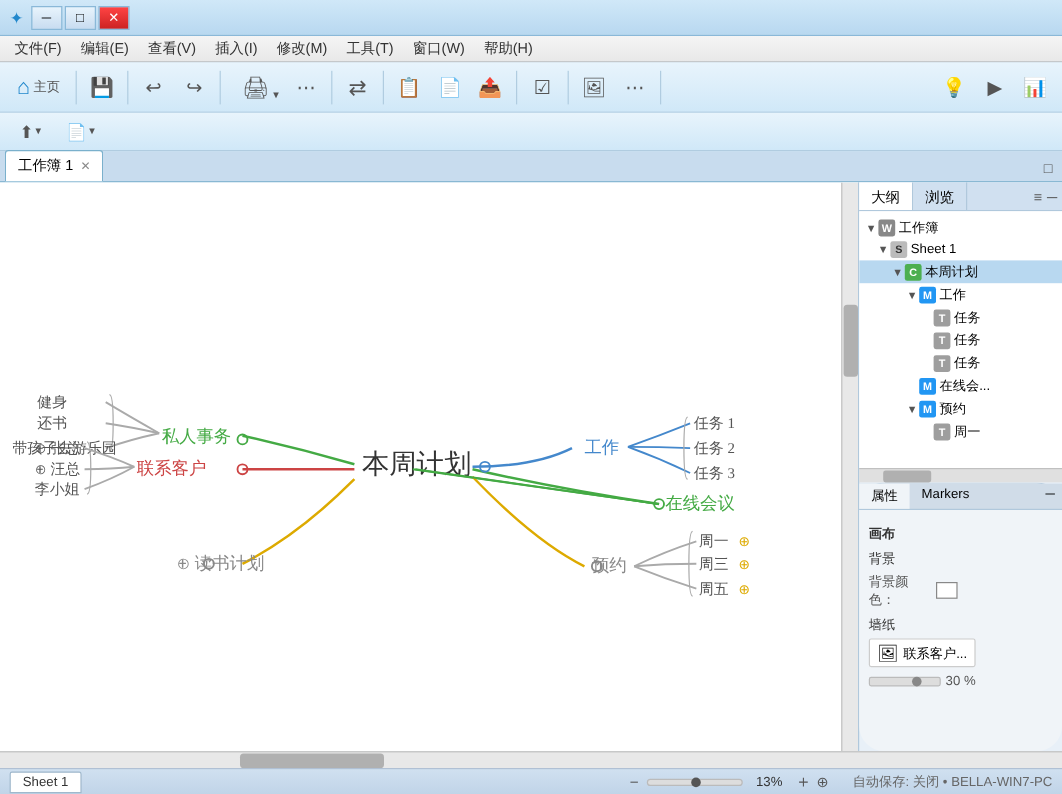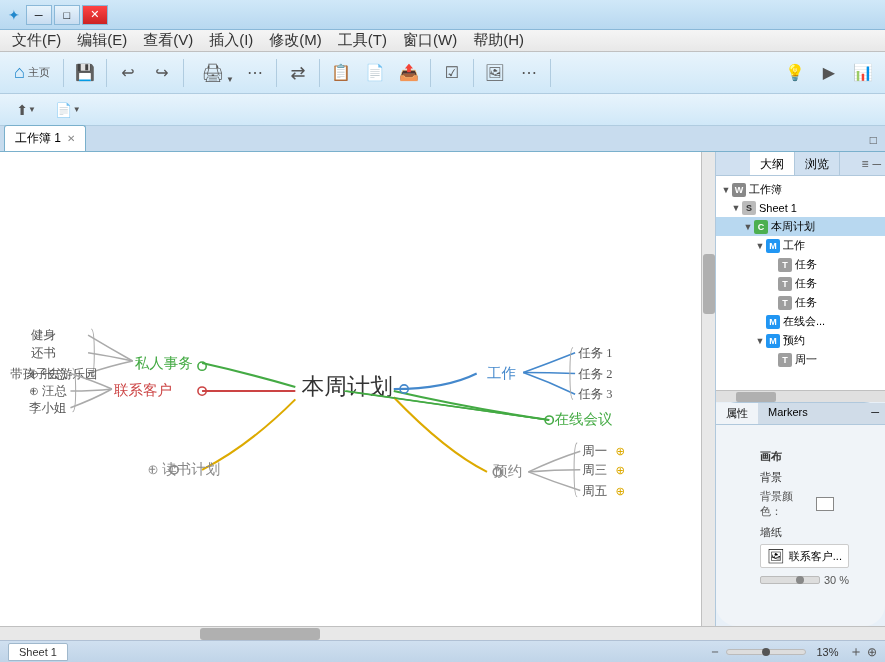--- a/index.html
+++ b/index.html
@@ -26,21 +26,21 @@
     
     .menu-bar {
       background: linear-gradient(to bottom, #f5f5f5, #e8e8e8);
       height: 22px;
       display: flex;
       align-items: center;
       padding: 0 4px;
       border-bottom: 1px solid #c0c0c0;
     }
     .menu-item {
-      padding: 2px 8px; font-size: 15px; color: #333; cursor: pointer;
+      padding: 2px 8px; font-size: 12px; color: #333; cursor: pointer;
     }
 
     
     .toolbar {
       background: linear-gradient(to bottom, #e8f4fc, #d0e8f8);
       height: 42px;
       display: flex;
       align-items: center;
       padding: 0 6px;
       border-bottom: 1px solid #b0cce0;
@@ -132,21 +132,21 @@
     .panel-tabs {
       display: flex;
       background: #d0e0f0;
       border-bottom: 1px solid #b0c8dc;
       height: 24px;
     }
     .panel-tab {
       padding: 4px 10px; font-size: 12px; cursor: pointer;
       border-right: 1px solid #b0c8dc;
     }
-    .panel-tab.active { background: white; margin-left: 34px; }
+    .panel-tab.active { background: white; }
     .panel-tab-controls { margin-left: auto; display: flex; align-items: center; gap: 4px; padding: 0 4px; font-size: 12px; color: #555; cursor: pointer; }
 
     .outline-tree {
       flex: 1;
       overflow-y: auto;
       padding: 4px 0;
       background: white;
     }
 
     .tree-item {
@@ -193,25 +193,24 @@
       height: 22px;
       border-bottom: 1px solid #b0c8dc;
     }
     .props-tab {
       padding: 3px 10px; font-size: 11px; cursor: pointer;
     }
     .props-tab.active { background: #f0f4f8; }
     .props-close { margin-left: auto; padding: 3px 6px; font-size: 11px; cursor: pointer; }
 
     .props-content {
-      padding: 24px 8px;
+      padding: 12px 8px;
       font-size: 11px;
       flex: 1;
       overflow-y: auto;
-      margin-left: 36px;
     }
     .props-section-title { font-weight: bold; margin-bottom: 4px; color: #333; }
     .props-row { display: flex; align-items: center; margin-bottom: 6px; gap: 6px; }
     .props-label { color: #555; width: 50px; }
     .color-box { width: 18px; height: 14px; border: 1px solid #888; background: white; }
     .props-subsection { margin-top: 6px; }
     .wallpaper-btn {
       display: flex; align-items: center; gap: 4px;
       padding: 3px 6px; background: white; border: 1px solid #ccc;
       cursor: pointer; font-size: 11px; border-radius: 2px;
@@ -532,14 +531,19 @@
     <div class="status-spacer"></div>
     <div class="zoom-controls">
       <span class="zoom-btn">－</span>
       <div class="zoom-bar">
         <div class="zoom-indicator"></div>
       </div>
       <span style="width:35px; text-align:center;">13%</span>
       <span class="zoom-btn">＋</span>
       <span class="zoom-btn" style="font-size:12px;">⊕</span>
     </div>
+    <div class="autosave-info">
+      <span>自动保存: 关闭</span>
+      <span> • </span>
+      <span>BELLA-WIN7-PC</span>
+    </div>
   </div>
 </div>
 
 </body></html>

